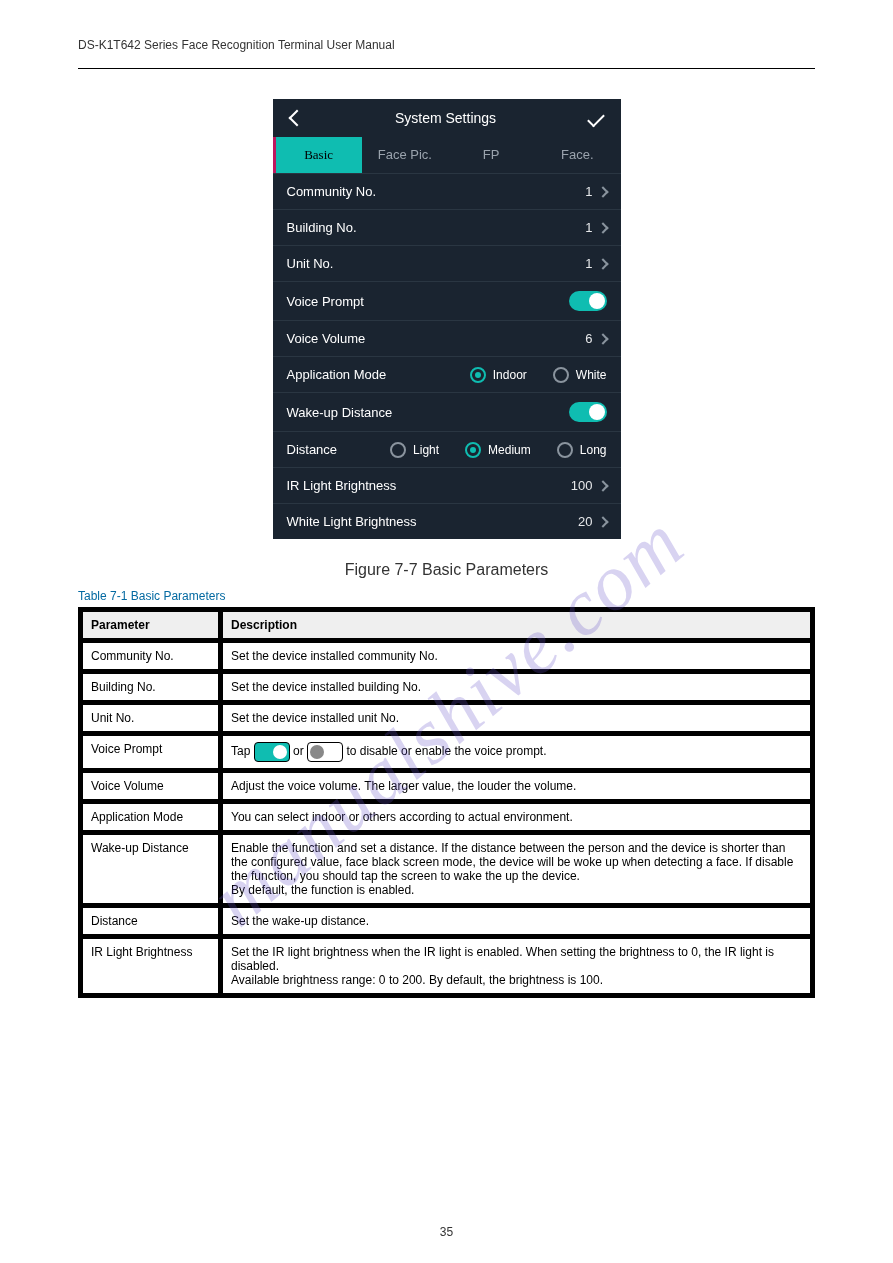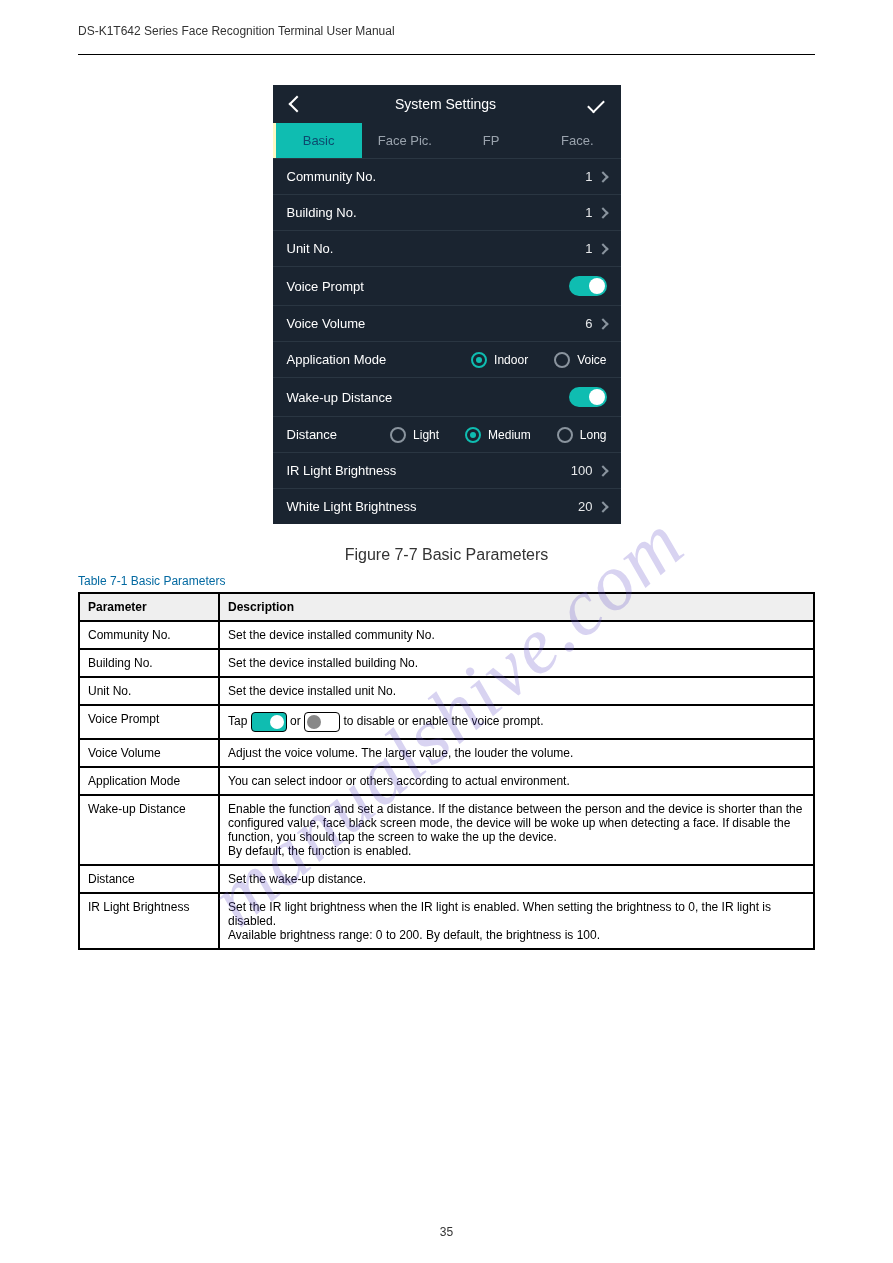--- a/index.html
+++ b/index.html
@@ -5,21 +5,21 @@
   * { box-sizing: border-box; margin: 0; padding: 0; }
   body {
     font-family: Arial, sans-serif;
     background: #fff;
     width: 893px;
     height: 1263px;
     position: relative;
     color: #000;
   }
   .page-header {
-    padding: 24px 78px 10px;
+    padding: 38px 78px 10px;
     font-size: 12px;
     color: #333;
   }
   .page-header .prod { font-weight: normal; }
   .page-rule {
     border-top: 1.5px solid #000;
     margin: 6px 78px 0;
   }
   .fig-wrap {
     width: 100%;
@@ -75,22 +75,23 @@
     font-size: 13px;
   }
   .tab {
     flex: 1;
     text-align: center;
     padding: 10px 4px;
     color: #9aa3ad;
   }
   .tab.active {
     background: #0fbdb1;
-    color: #0c4a6e;
-    border-left: 3px solid #fef9c3;
+    color: #000000;
+    border-left: 3px solid #be185d;
+    font-family: Liberation Serif, serif;
   }
   .row {
     display: flex;
     align-items: center;
     justify-content: space-between;
     padding: 9px 14px;
     border-top: 1px solid #2a3642;
     font-size: 13px;
     color: #fff;
     min-height: 36px;
@@ -155,21 +156,21 @@
     color: #0369a1;
     margin: 10px 78px 4px;
   }
   table.desc {
     border-collapse: collapse;
     width: calc(100% - 156px);
     margin: 0 78px;
     font-size: 12px;
   }
   table.desc th, table.desc td {
-    border: 2px solid #000000;
+    border: 5px solid #000000;
     padding: 6px 8px;
     vertical-align: top;
     text-align: left;
   }
   table.desc th {
     background: #efefef;
     font-weight: bold;
   }
   table.desc td:first-child { width: 140px; }
   .toggle-on-inline, .toggle-off-inline {
@@ -261,21 +262,21 @@
     </div>
     <div class="row">
       <span class="lbl">Application Mode</span>
       <span class="rgrp">
         <span class="opt">
             <span class="radio on"></span>
             <span>Indoor</span>
           </span>
         <span class="opt">
             <span class="radio"></span>
-            <span>Voice</span>
+            <span>White</span>
           </span>
       </span>
     </div>
     <div class="row">
       <span class="lbl">Wake-up Distance</span>
       <span class="toggle-dev"></span>
     </div>
     <div class="row">
       <span class="lbl">Distance</span>
       <span class="rgrp">

